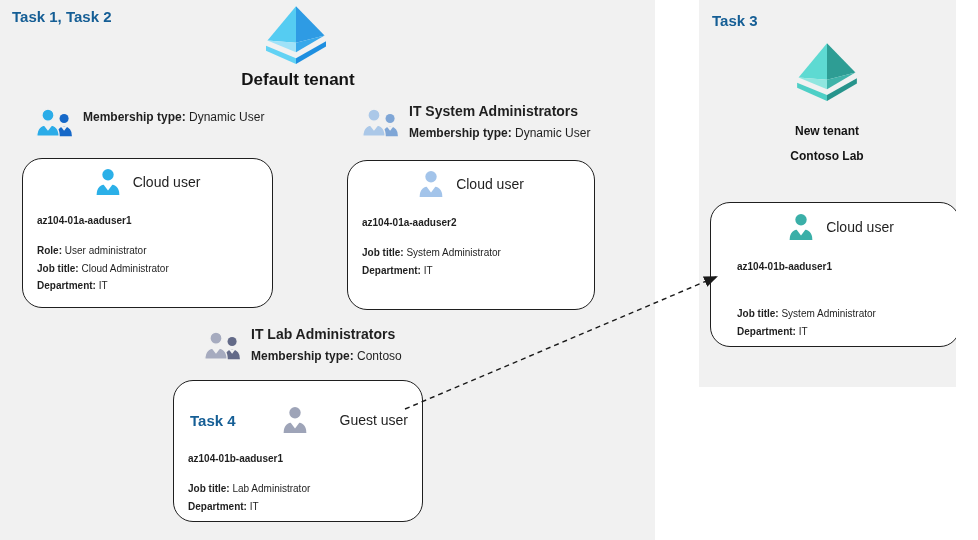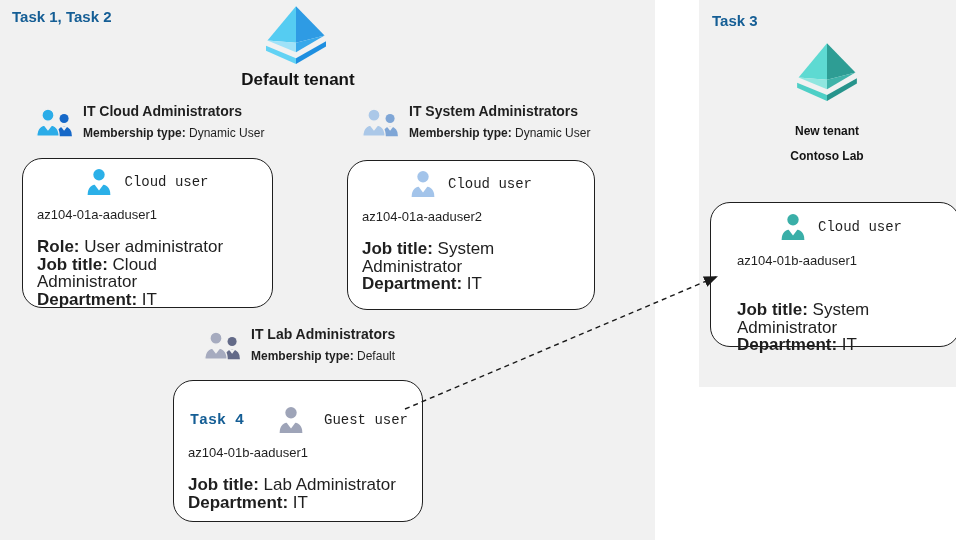--- a/index.html
+++ b/index.html
@@ -12,26 +12,26 @@
   .tenant-icon{position:absolute;}
   .tenant-title{position:absolute;font-weight:bold;font-size:17px;color:#141414;text-align:center;width:200px;}
   .tenant-title.small{font-size:12px;}
   .group{position:absolute;display:flex;align-items:flex-start;gap:9px;}
   .group-svg{width:38px;height:30px;margin-top:5px;flex:none;}
   .group-name{font-weight:bold;font-size:14px;}
   .group-mem{font-size:12px;margin-top:7px;}
   .b{font-weight:bold;}
   .card{position:absolute;background:#fff;border:1.4px solid var(--card_border,#1F1F1F);
         border-radius:20px;box-sizing:border-box;padding:8px 14px;}
-  .card-head{display:flex;align-items:center;justify-content:center;gap:12px;font-size:14px;height:30px;font-family:Liberation Mono, monospace;}
+  .card-head{display:flex;align-items:center;justify-content:center;gap:12px;font-size:14px;height:30px;}
   .card-head.left{justify-content:space-between;padding-left:2px;margin-top:16px;}
   .task-inline{font-weight:bold;font-size:15px;color:var(--task_blue,#155E95);margin-right:14px;}
   .person-svg{width:26px;height:28px;flex:none;}
-  .card-name{font-weight:normal;font-size:13px;margin-top:10px;}
-  .fields{font-size:17px;line-height:17.5px;margin-top:16px;}
+  .card-name{font-weight:bold;font-size:10px;margin-top:18px;}
+  .fields{font-size:10px;line-height:17.5px;margin-top:16px;}
   .card--4{padding-left:26px;}
   .card--4 .fields{margin-top:33px;}
   .card--4 .card-head{height:32px;}
   .arrow-overlay{position:absolute;left:0;top:0;pointer-events:none;}
 </style>
 </head>
 <body>
 
 <div class="page">
 
@@ -53,21 +53,20 @@
     <div class="group" style="left:36px;top:103px;width:280px;">
       <svg class="group-svg" viewBox="0 0 46 34">
         <circle cx="34" cy="11.5" r="5.5" fill="#1668C8"></circle>
         <path d="M25 33 Q25 21.5 34 21.5 Q43.5 21.5 43.5 33 Z" fill="#1668C8"></path>
         <path d="M30.5 21.7 L34 26.3 L37.5 21.7 Z" fill="#F1F1F1"></path>
         <circle cx="14.5" cy="7.5" r="7.3" fill="#2BACE8" stroke="#F1F1F1" stroke-width="1.6"></circle>
         <path d="M1 33 Q1 19 14.5 19 Q28 19 28 33 Z" fill="#2BACE8" stroke="#F1F1F1" stroke-width="1.6"></path>
         <path d="M9 19.3 L14.5 26.5 L20 19.3 Z" fill="#F1F1F1"></path>
       </svg>
       <div>
-        <div class="group-name">IT Cloud Administrators</div>
         <div class="group-mem">
           <span class="b">Membership type:</span>
           <span>Dynamic User</span>
         </div>
       </div>
     </div>
 
     <div class="group" style="left:362px;top:103px;width:290px;">
       <svg class="group-svg" viewBox="0 0 46 34">
         <circle cx="34" cy="11.5" r="5.5" fill="#7FA6D6"></circle>
@@ -92,21 +91,21 @@
         <path d="M25 33 Q25 21.5 34 21.5 Q43.5 21.5 43.5 33 Z" fill="#636A88"></path>
         <path d="M30.5 21.7 L34 26.3 L37.5 21.7 Z" fill="#F1F1F1"></path>
         <circle cx="14.5" cy="7.5" r="7.3" fill="#A6ABBF" stroke="#F1F1F1" stroke-width="1.6"></circle>
         <path d="M1 33 Q1 19 14.5 19 Q28 19 28 33 Z" fill="#A6ABBF" stroke="#F1F1F1" stroke-width="1.6"></path>
         <path d="M9 19.3 L14.5 26.5 L20 19.3 Z" fill="#F1F1F1"></path>
       </svg>
       <div>
         <div class="group-name">IT Lab Administrators</div>
         <div class="group-mem">
           <span class="b">Membership type:</span>
-          <span>Default</span>
+          <span>Contoso</span>
         </div>
       </div>
     </div>
 
     <div class="card" style="left:22px;top:158px;width:251px;height:150px;">
       <div class="card-head">
         <svg class="person-svg" viewBox="0 0 32 34">
           <circle cx="16" cy="8" r="7" fill="#2BB0E8"></circle>
           <path d="M2 33 Q2 19.5 16 19.5 Q30 19.5 30 33 Z" fill="#2BB0E8"></path>
           <path d="M10 19.5 L16 27.5 L22 19.5 Z" fill="#ffffff"></path>

